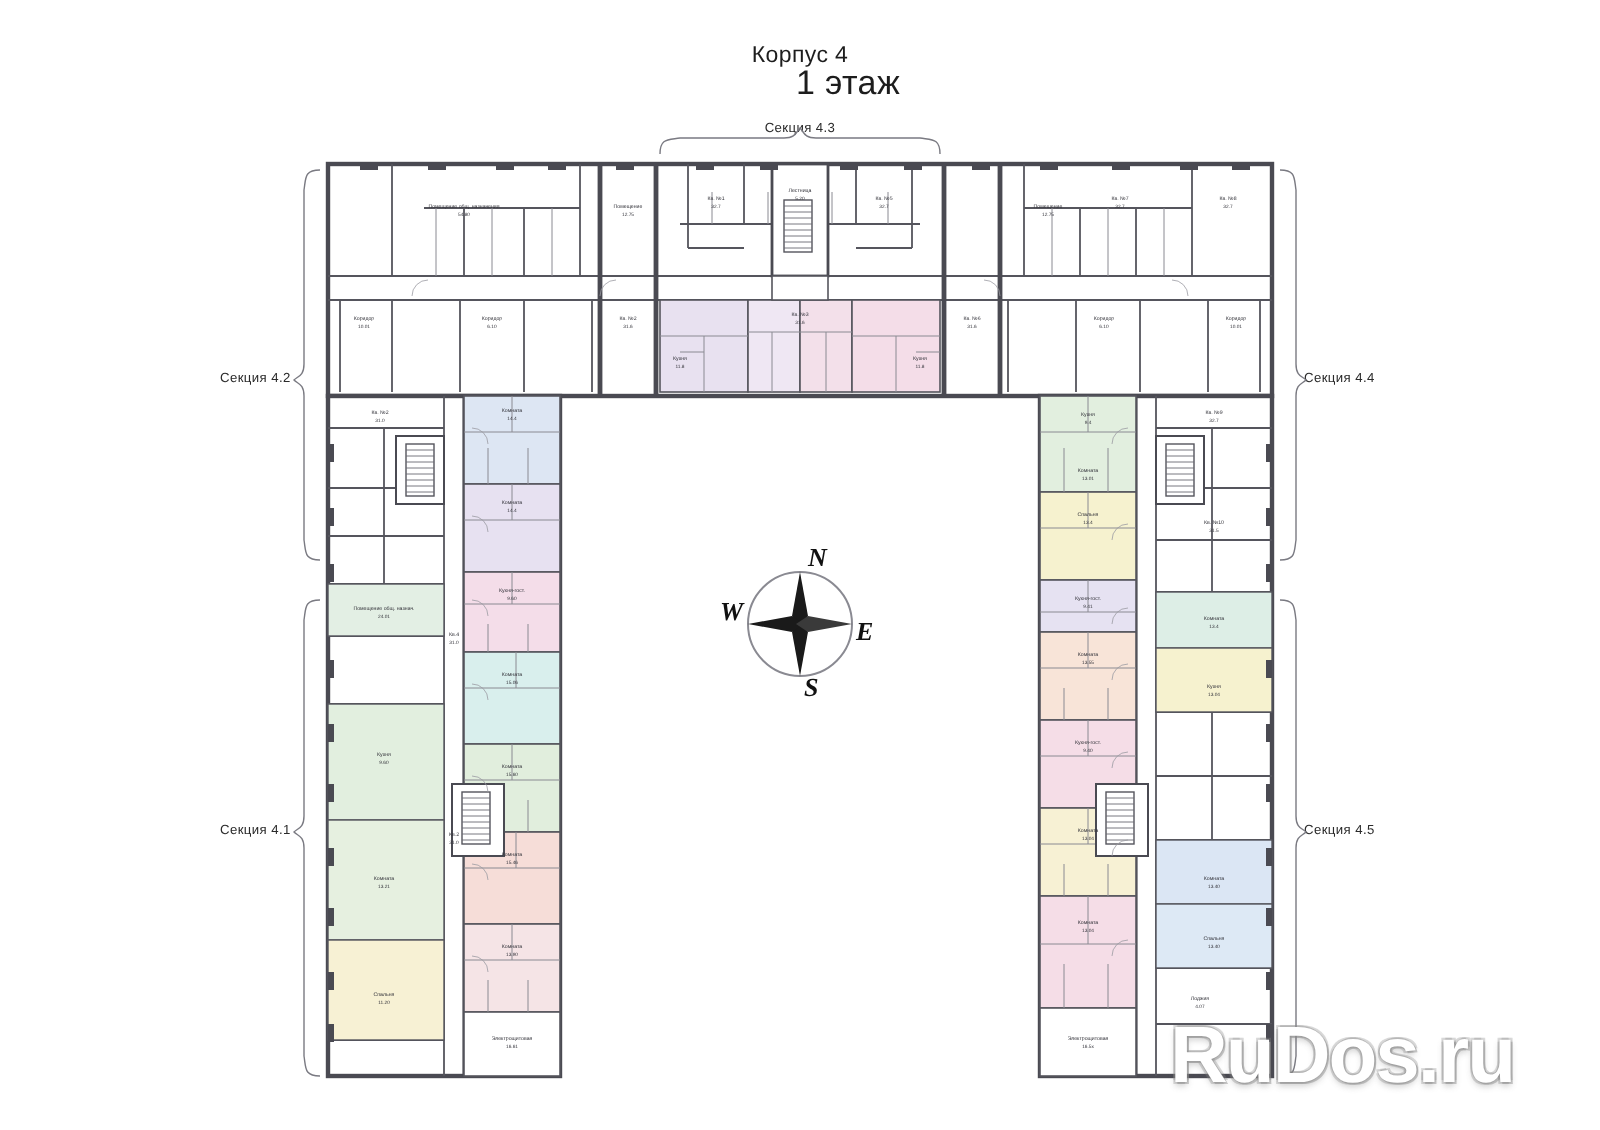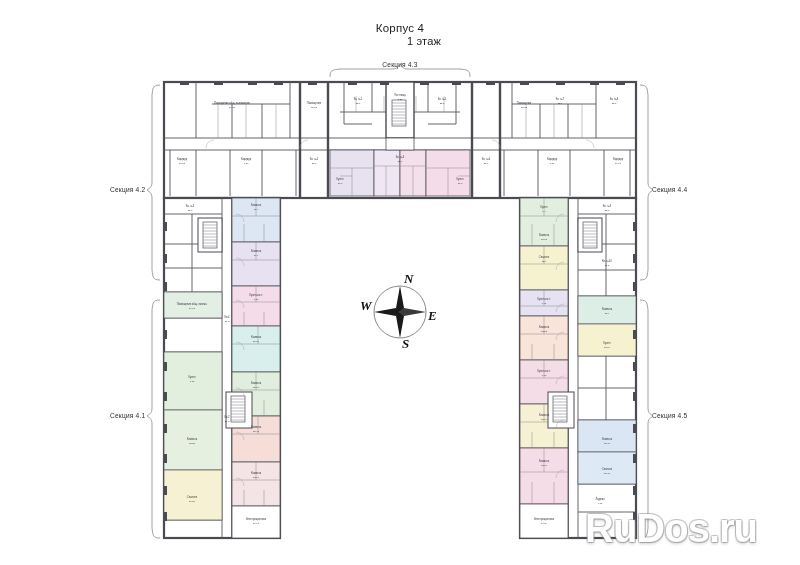--- a/index.html
+++ b/index.html
@@ -12,21 +12,21 @@
     color:#222;
   }
   #stage{position:absolute;left:0;top:0;width:800px;height:565px;}
 
   
   .title-block{
     position:absolute;left:0;top:22px;width:800px;text-align:center;
     pointer-events:none;
   }
   .title-main{font-size:11.5px;letter-spacing:.2px;line-height:13px;color:#1d1d1d;}
-  .title-sub{font-size:11px;letter-spacing:.2px;line-height:13px;color:#1d1d1d;margin-left:48px;}
+  .title-sub{font-size:17px;letter-spacing:.2px;line-height:13px;color:#1d1d1d;margin-left:48px;}
   .sec-top{
     position:absolute;left:340px;top:61px;width:120px;text-align:center;
     font-size:6.6px;color:#2a2a2a;letter-spacing:.2px;
   }
   .sec-side{
     position:absolute;font-size:6.6px;color:#2a2a2a;letter-spacing:.2px;white-space:nowrap;
   }
   #sec-42{left:110px;top:186px;}
   #sec-41{left:110px;top:412px;}
   #sec-44{left:652px;top:186px;}

